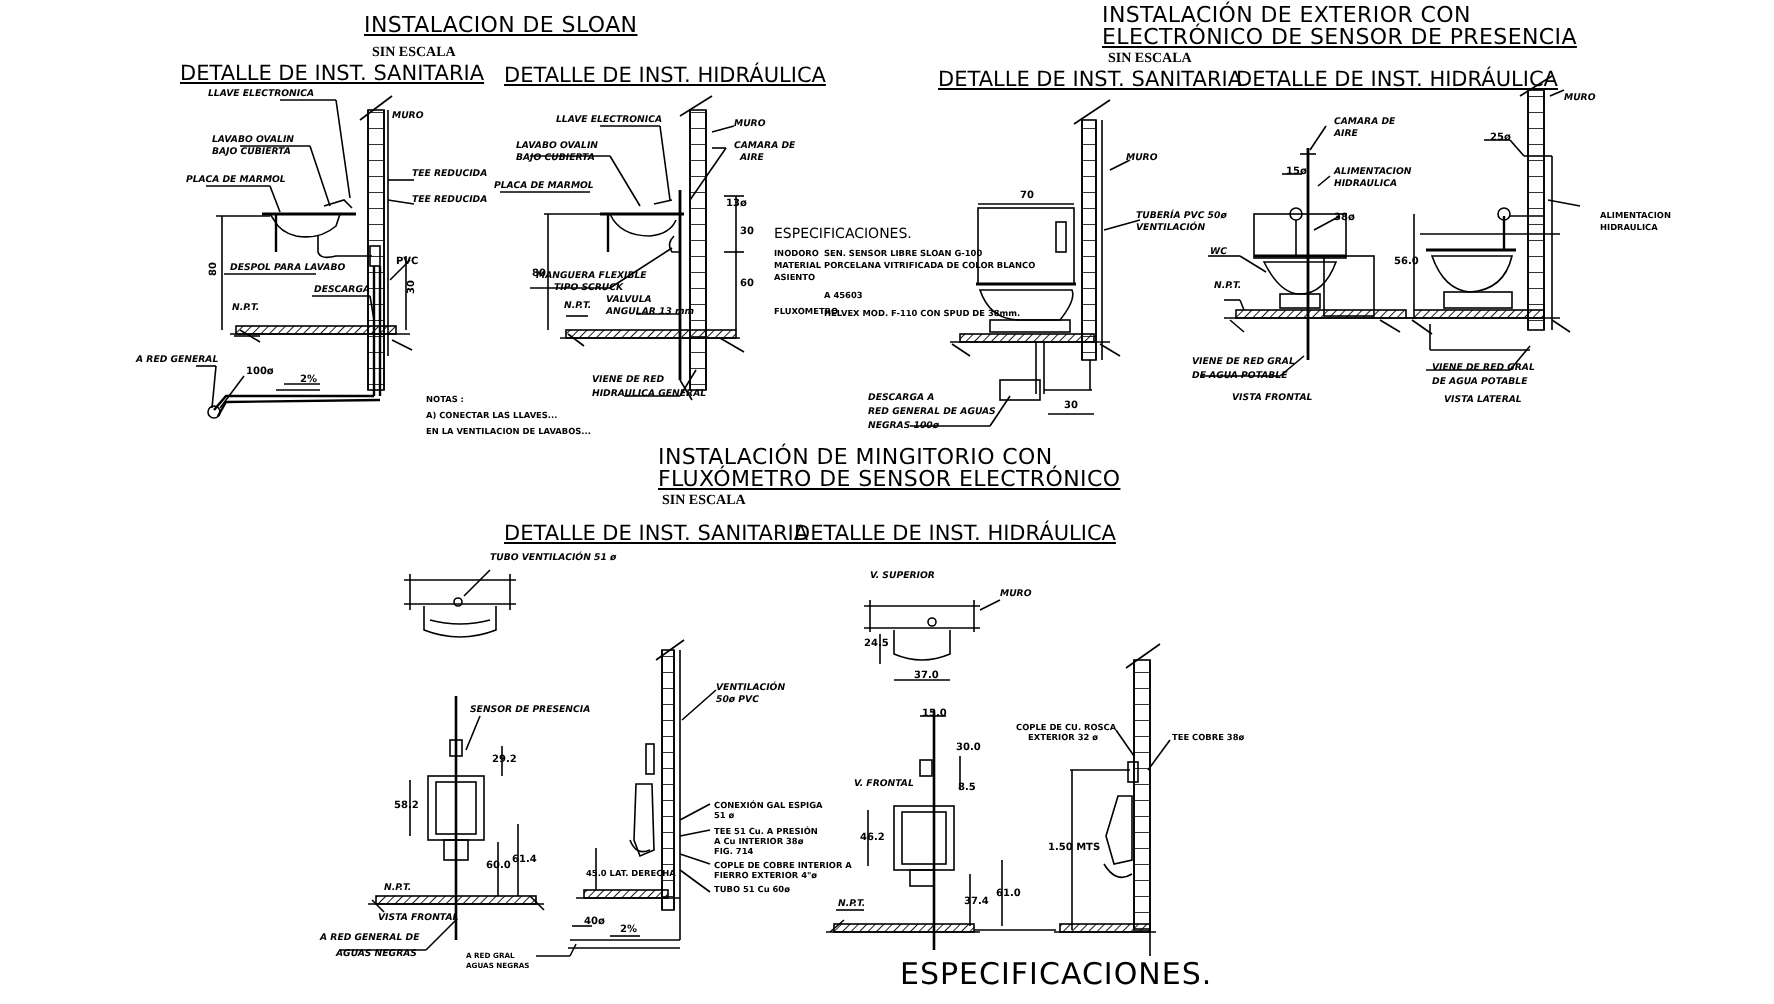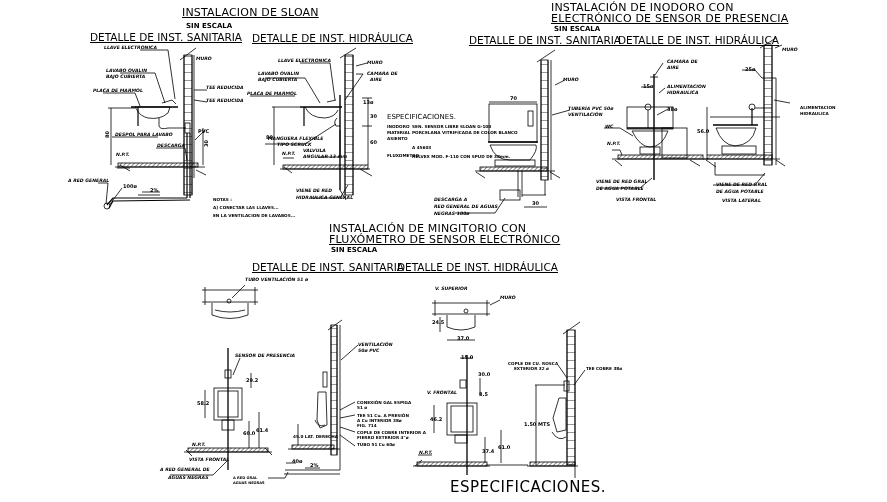--- a/index.html
+++ b/index.html
@@ -1,21 +1,21 @@
 <!DOCTYPE html>
 <html><head>
 <meta charset="utf-8">
 <style>
   html,body{margin:0;padding:0;background:#ffffff;}
   #canvas{position:relative;width:887px;height:502px;overflow:hidden;background:#fff;font-family:"DejaVu Sans",sans-serif;color:#000;}
   svg{position:absolute;left:0;top:0;}
   .t{position:absolute;white-space:nowrap;line-height:1;color:#000;}
   .title{font-size:11px;letter-spacing:0.2px;}
   .u{text-decoration:underline;}
-  .sub{font-size:7px;font-weight:bold;}
+  .sub{font-size:7px;font-weight:bold;font-family:Liberation Serif, serif;}
   .sec{font-size:10.5px;}
   .lbl{font-size:4.6px;font-weight:bold;font-style:italic;}
   .lbls{font-size:4.2px;font-weight:bold;}
   .big{font-size:15px;letter-spacing:0.5px;}
   .dim{font-size:5px;font-weight:bold;}
 </style>
 </head>
 <body>
 
 <div id="canvas">
@@ -370,21 +370,21 @@
 <div class="t lbls" style="left:387px;top:131px;">MATERIAL</div>
 <div class="t lbls" style="left:412px;top:131px;">PORCELANA VITRIFICADA DE COLOR BLANCO</div>
 <div class="t lbls" style="left:387px;top:137px;">ASIENTO</div>
 <div class="t lbls" style="left:412px;top:146px;">A 45603</div>
 <div class="t lbls" style="left:387px;top:154px;">FLUXOMETRO</div>
 <div class="t lbls" style="left:412px;top:155px;">HELVEX MOD. F-110 CON SPUD DE 38mm.</div>
 <div class="t lbl" style="left:434px;top:198px;">DESCARGA A</div>
 <div class="t lbl" style="left:434px;top:205px;">RED GENERAL DE AGUAS</div>
 <div class="t lbl" style="left:434px;top:212px;">NEGRAS 100ø</div>
 
-<div class="t title" style="left:551px;top:2px;">INSTALACIÓN DE INODORO CON</div>
+<div class="t title" style="left:551px;top:2px;">INSTALACIÓN DE EXTERIOR CON</div>
 <div class="t title u" style="left:551px;top:13px;">ELECTRÓNICO DE SENSOR DE PRESENCIA</div>
 <div class="t sub" style="left:554px;top:26px;">SIN ESCALA</div>
 <div class="t sec u" style="left:469px;top:35px;">DETALLE DE INST. SANITARIA</div>
 <div class="t sec u" style="left:618px;top:35px;">DETALLE DE INST. HIDRÁULICA</div>
 
 <div class="t dim" style="left:510px;top:96px;">70</div>
 <div class="t lbl" style="left:563px;top:78px;">MURO</div>
 <div class="t lbl" style="left:568px;top:107px;">TUBERÍA PVC 50ø</div>
 <div class="t lbl" style="left:568px;top:113px;">VENTILACIÓN</div>
 <div class="t dim" style="left:532px;top:201px;">30</div>

